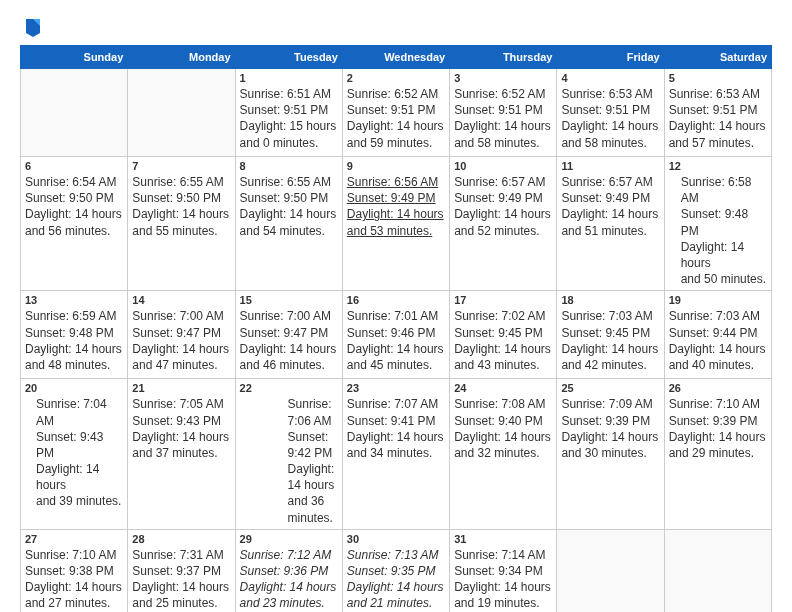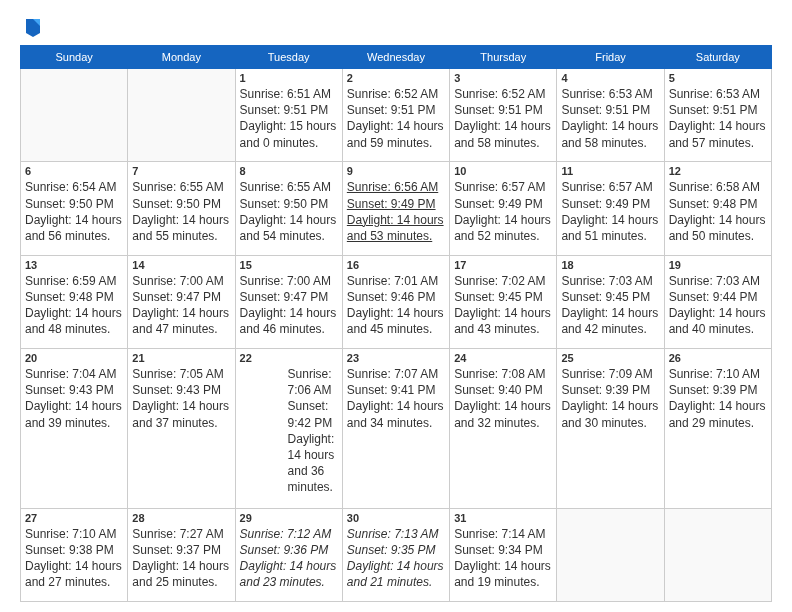--- a/index.html
+++ b/index.html
@@ -66,23 +66,23 @@
       flex: 1;
       border: 1px solid #ccc;
       border-collapse: collapse;
       width: 100%;
       table-layout: fixed;
     }
     .calendar th {
       background-color: #1565c0;
       color: white;
       font-size: 11px;
-      font-weight: normal;
+      font-weight: bold;
       padding: 5px 4px;
-      text-align: center;
+      text-align: right;
       border: 1px solid #1565c0;
     }
     .calendar td {
       border: 1px solid #ccc;
       vertical-align: top;
       padding: 3px 4px;
       font-size: 9px;
       color: #333;
       background: #fff;
       height: 88px;
@@ -214,21 +214,21 @@
           </td>
           <td>
             <span class="day-num">11</span>
             <div class="day-info" style="white-space: pre-line;">Sunrise: 6:57 AM
 Sunset: 9:49 PM
 Daylight: 14 hours
 and 51 minutes.</div>
           </td>
           <td>
             <span class="day-num">12</span>
-            <div class="day-info" style="white-space: pre-line;">Sunrise: 6:58 AM
+            <div class="day-info" style="white-space: pre-line; margin-left: 12px;">Sunrise: 6:58 AM
 Sunset: 9:48 PM
 Daylight: 14 hours
 and 50 minutes.</div>
           </td>
         </tr>
         <tr>
           <td>
             <span class="day-num">13</span>
             <div class="day-info" style="white-space: pre-line;">Sunrise: 6:59 AM
 Sunset: 9:48 PM
@@ -274,21 +274,21 @@
             <span class="day-num">19</span>
             <div class="day-info" style="white-space: pre-line;">Sunrise: 7:03 AM
 Sunset: 9:44 PM
 Daylight: 14 hours
 and 40 minutes.</div>
           </td>
         </tr>
         <tr>
           <td>
             <span class="day-num">20</span>
-            <div class="day-info" style="white-space: pre-line;">Sunrise: 7:04 AM
+            <div class="day-info" style="white-space: pre-line; margin-left: 11px;">Sunrise: 7:04 AM
 Sunset: 9:43 PM
 Daylight: 14 hours
 and 39 minutes.</div>
           </td>
           <td>
             <span class="day-num">21</span>
             <div class="day-info" style="white-space: pre-line;">Sunrise: 7:05 AM
 Sunset: 9:43 PM
 Daylight: 14 hours
 and 37 minutes.</div>
@@ -332,21 +332,21 @@
         <tr>
           <td>
             <span class="day-num">27</span>
             <div class="day-info" style="white-space: pre-line;">Sunrise: 7:10 AM
 Sunset: 9:38 PM
 Daylight: 14 hours
 and 27 minutes.</div>
           </td>
           <td>
             <span class="day-num">28</span>
-            <div class="day-info" style="white-space: pre-line;">Sunrise: 7:27 AM
+            <div class="day-info" style="white-space: pre-line;">Sunrise: 7:31 AM
 Sunset: 9:37 PM
 Daylight: 14 hours
 and 25 minutes.</div>
           </td>
           <td>
             <span class="day-num">29</span>
             <div class="day-info" style="white-space: pre-line; font-style: italic;">Sunrise: 7:12 AM
 Sunset: 9:36 PM
 Daylight: 14 hours
 and 23 minutes.</div>

